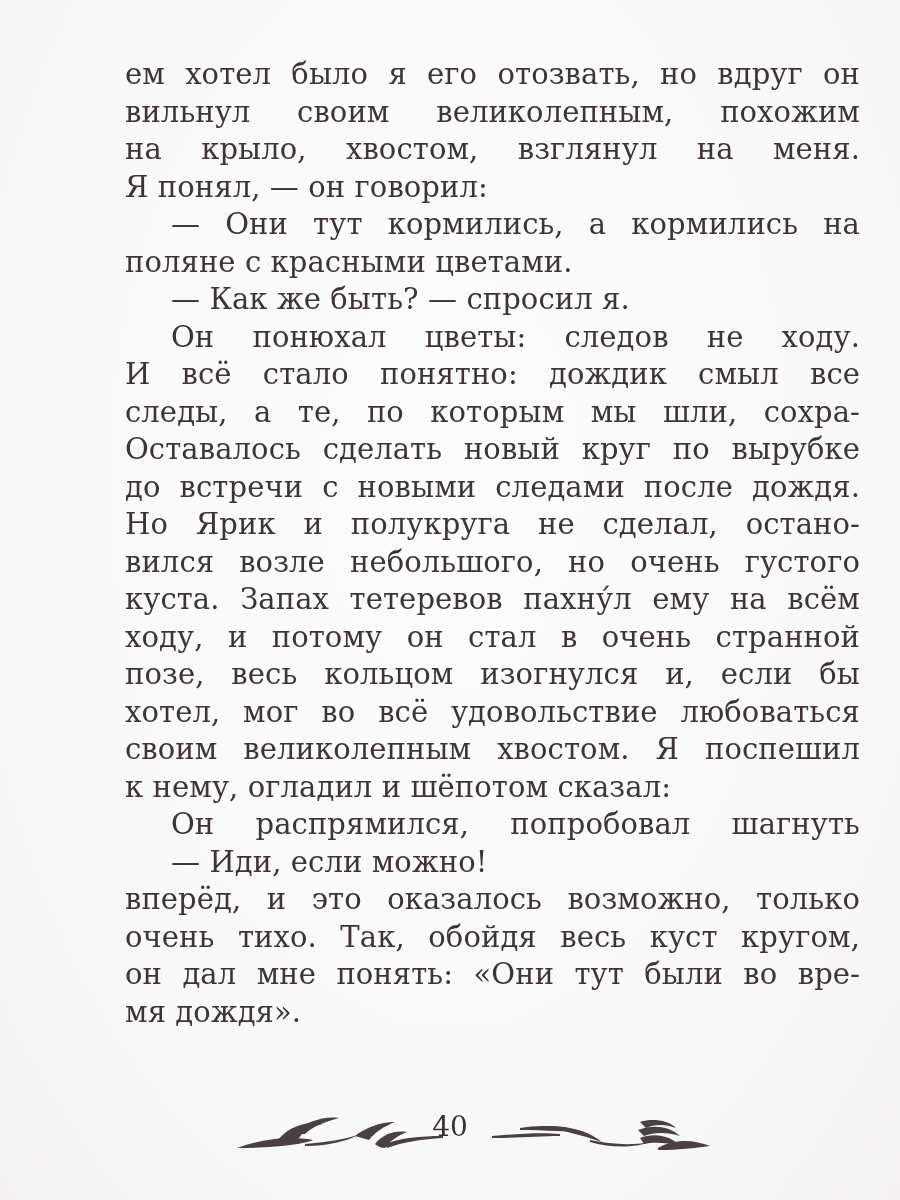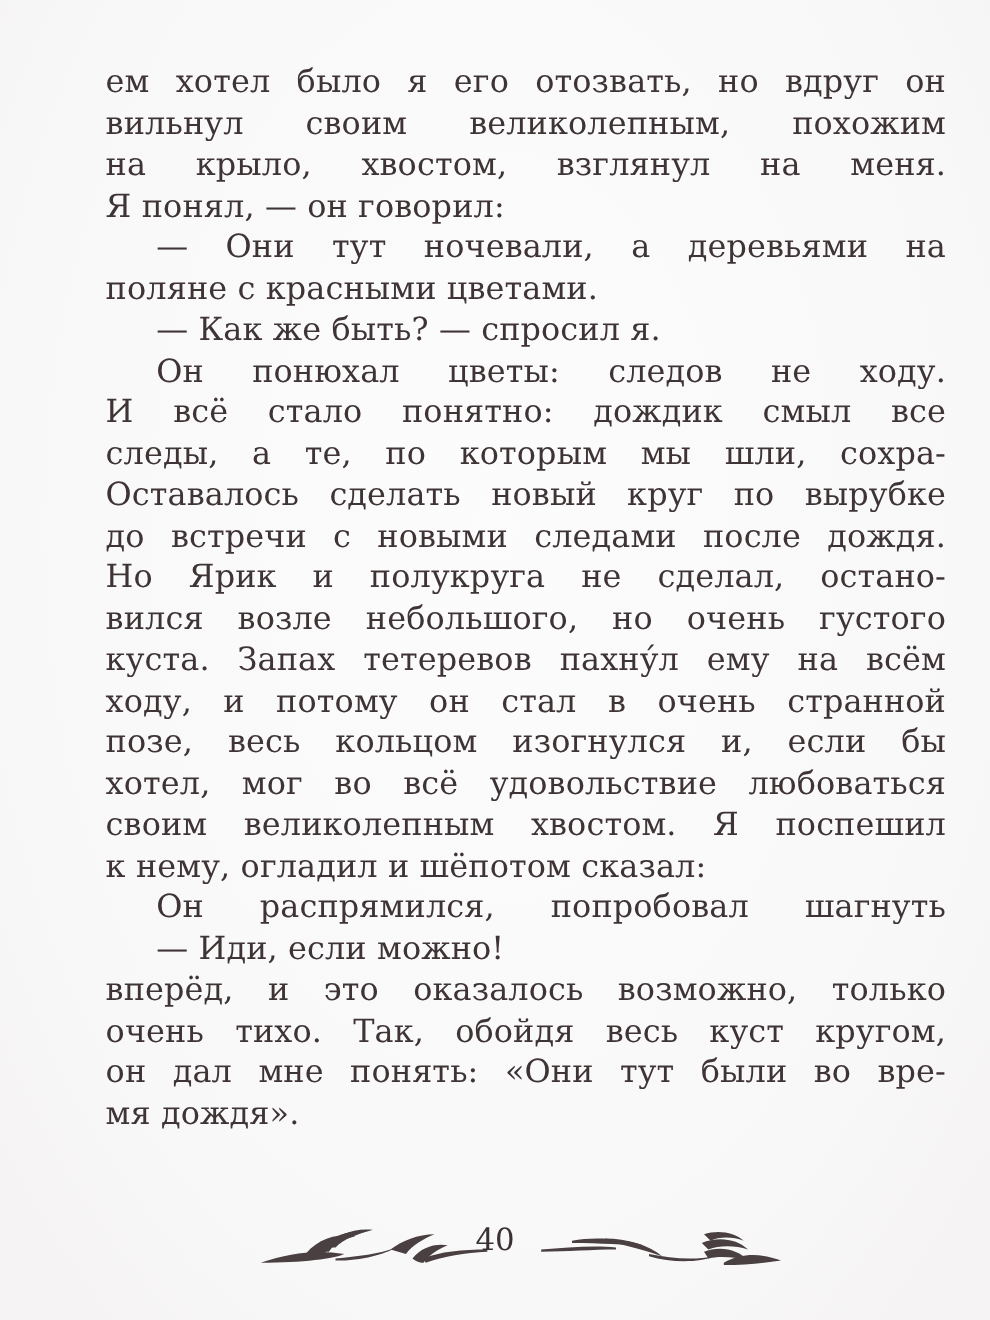--- a/index.html
+++ b/index.html
@@ -30,20 +30,21 @@
     color: #3e3436;
     letter-spacing: 0.1px;
   }
   .line {
     display: block;
     white-space: nowrap;
     height: 37.5px;
     text-align: justify;
     text-align-last: justify;
     overflow: visible;
+    margin-left: 29px;
   }
   .line.indent {
     padding-left: 46px;
   }
   .line.last {
     text-align-last: left;
   }
   .footer {
     position: absolute;
     left: 0;
@@ -79,21 +80,21 @@
 </style>
 </head>
 <body>
 
 <div class="page">
   <div class="text-block" id="text-block">
       <span class="line">ем хотел было я его отозвать, но вдруг он</span>
       <span class="line">вильнул своим великолепным, похожим</span>
       <span class="line">на крыло, хвостом, взглянул на меня.</span>
       <span class="line last">Я понял, — он говорил:</span>
-      <span class="line indent">— Они тут ночевали, а деревьями на</span>
+      <span class="line indent">— Они тут кормились, а кормились на</span>
       <span class="line last">поляне с красными цветами.</span>
       <span class="line indent last">— Как же быть? — спросил я.</span>
       <span class="line indent">Он понюхал цветы: следов не ходу.</span>
       <span class="line">И всё стало понятно: дождик смыл все</span>
       <span class="line">следы, а те, по которым мы шли, сохра-</span>
       <span class="line">Оставалось сделать новый круг по вырубке</span>
       <span class="line">до встречи с новыми следами после дождя.</span>
       <span class="line">Но Ярик и полукруга не сделал, остано-</span>
       <span class="line">вился возле небольшого, но очень густого</span>
       <span class="line">куста. Запах тетеревов пахну́л ему на всём</span>

